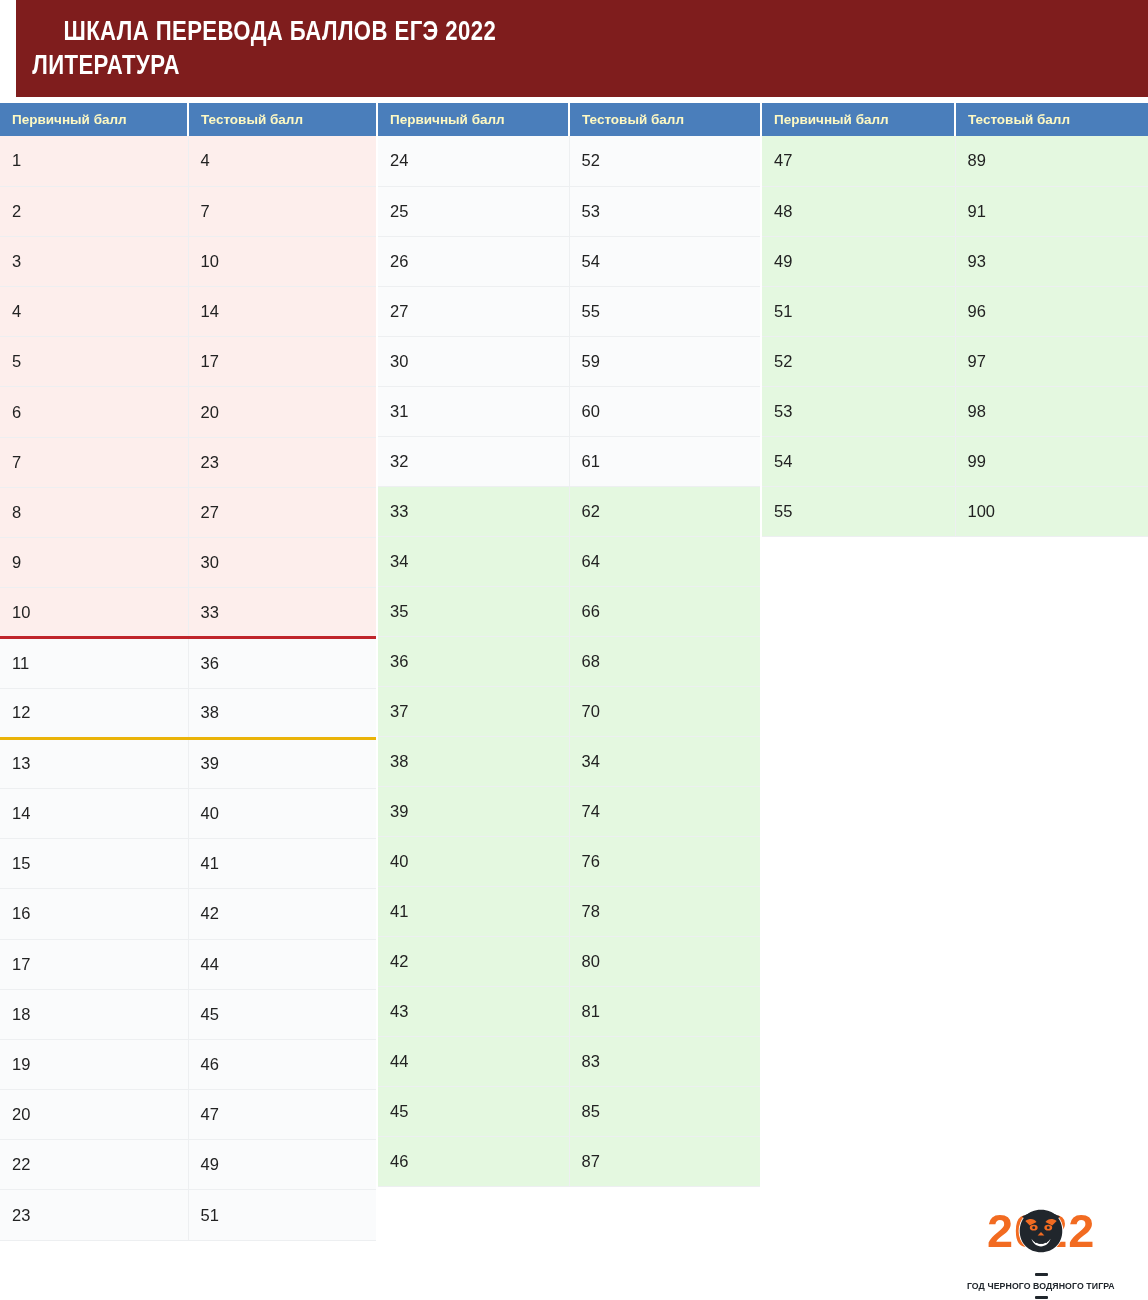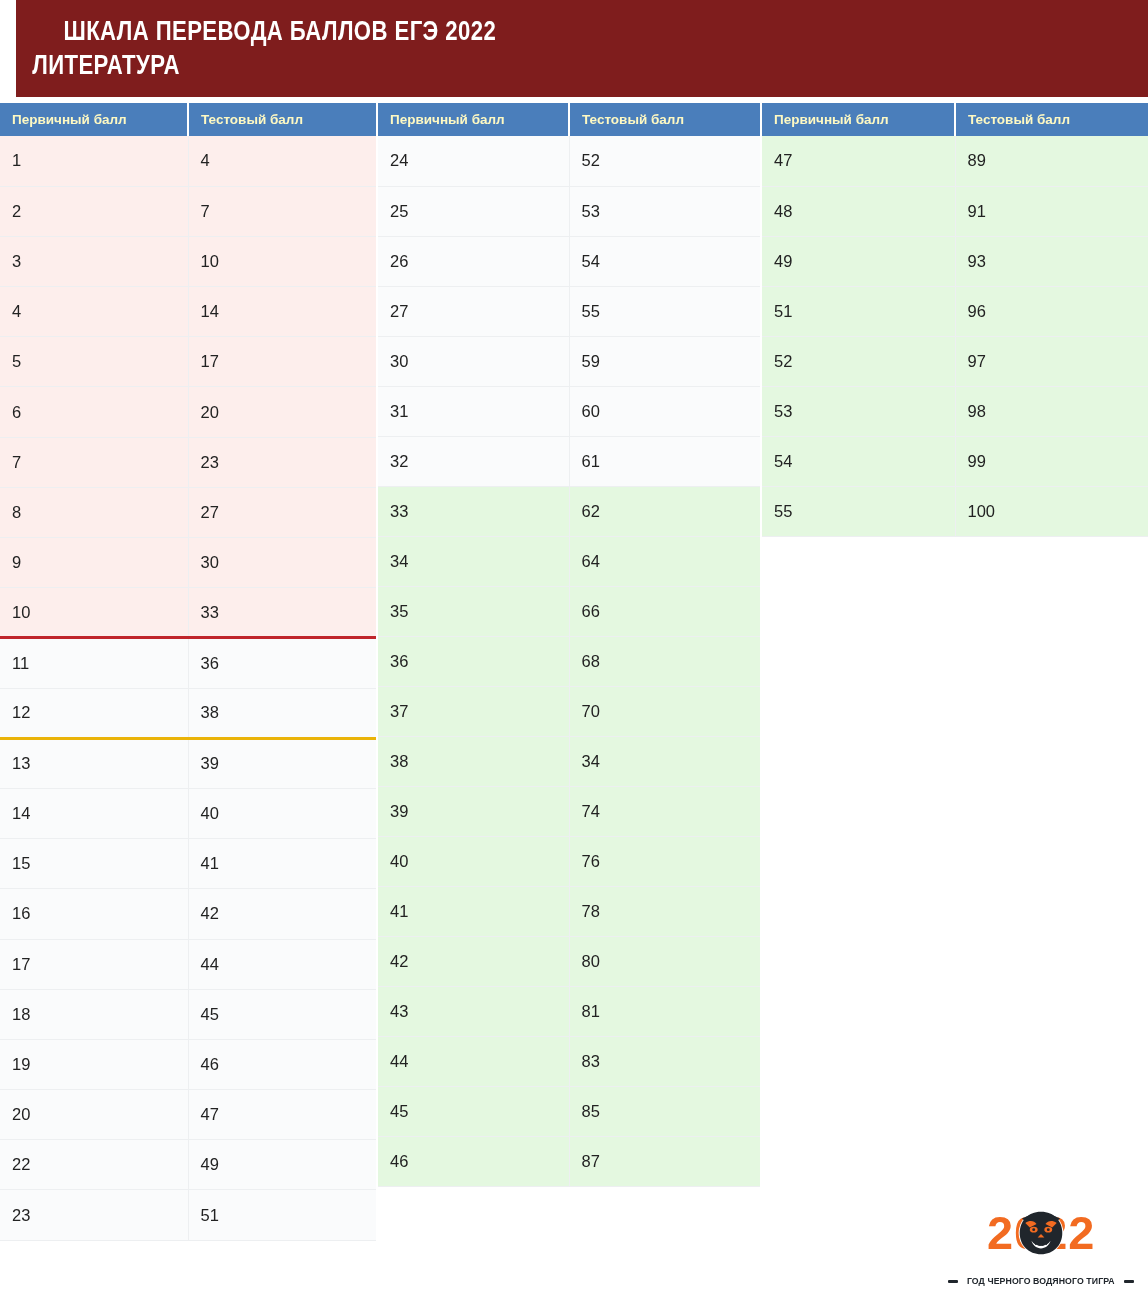--- a/index.html
+++ b/index.html
@@ -129,20 +129,21 @@
     width: 56px;
     height: 56px;
   }
   .logo-caption {
     display: flex;
     align-items: center;
     gap: 5px;
     margin-top: 19px;
     width: 100%;
     justify-content: center;
+    flex-direction: column;
   }
   .logo-caption .dash {
     display: block;
     width: 13px;
     height: 3px;
     background: #20262C;
     border-radius: 1px;
   }
   .logo-caption .cap-text {
     font-size: 9.2px;

